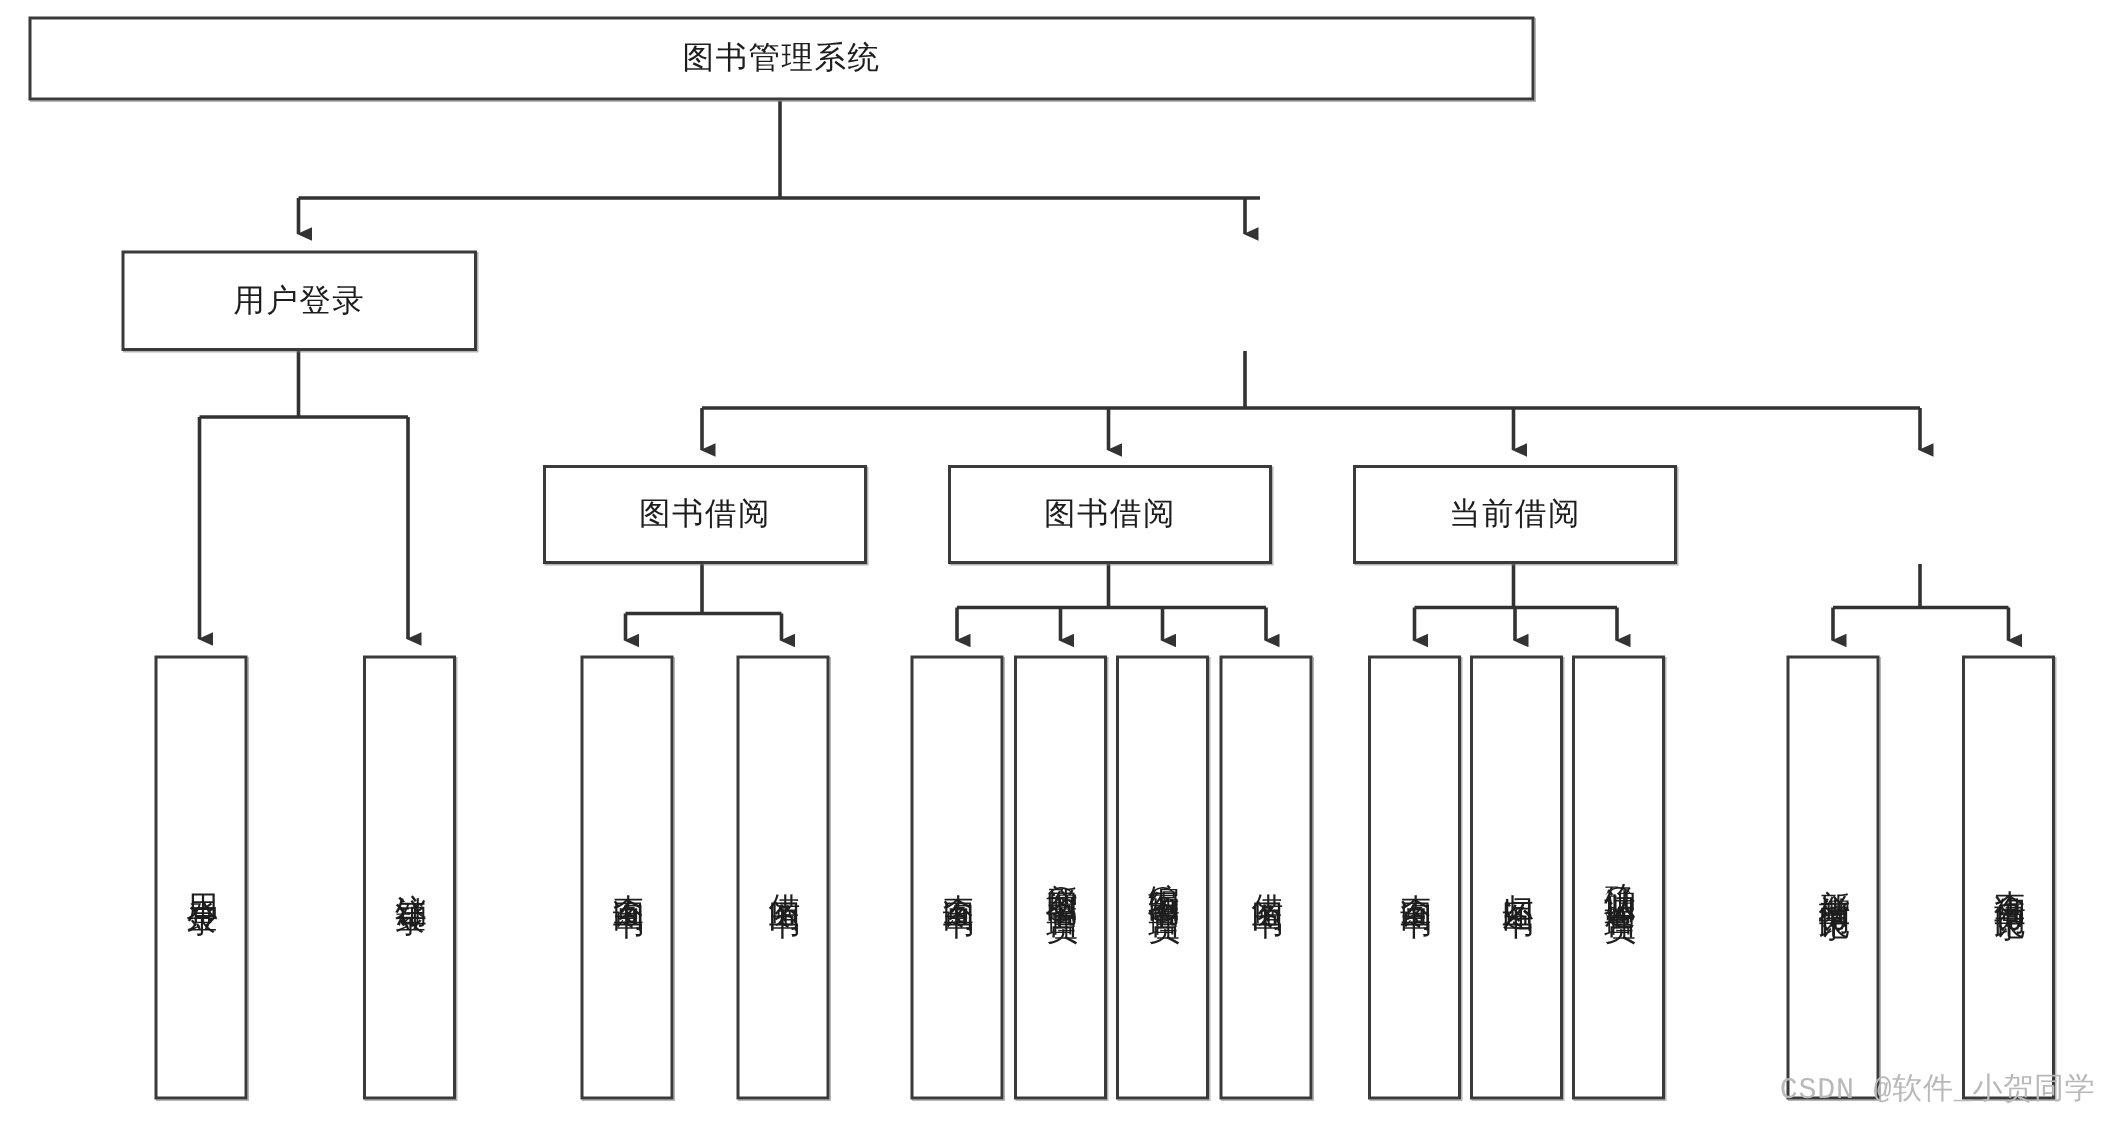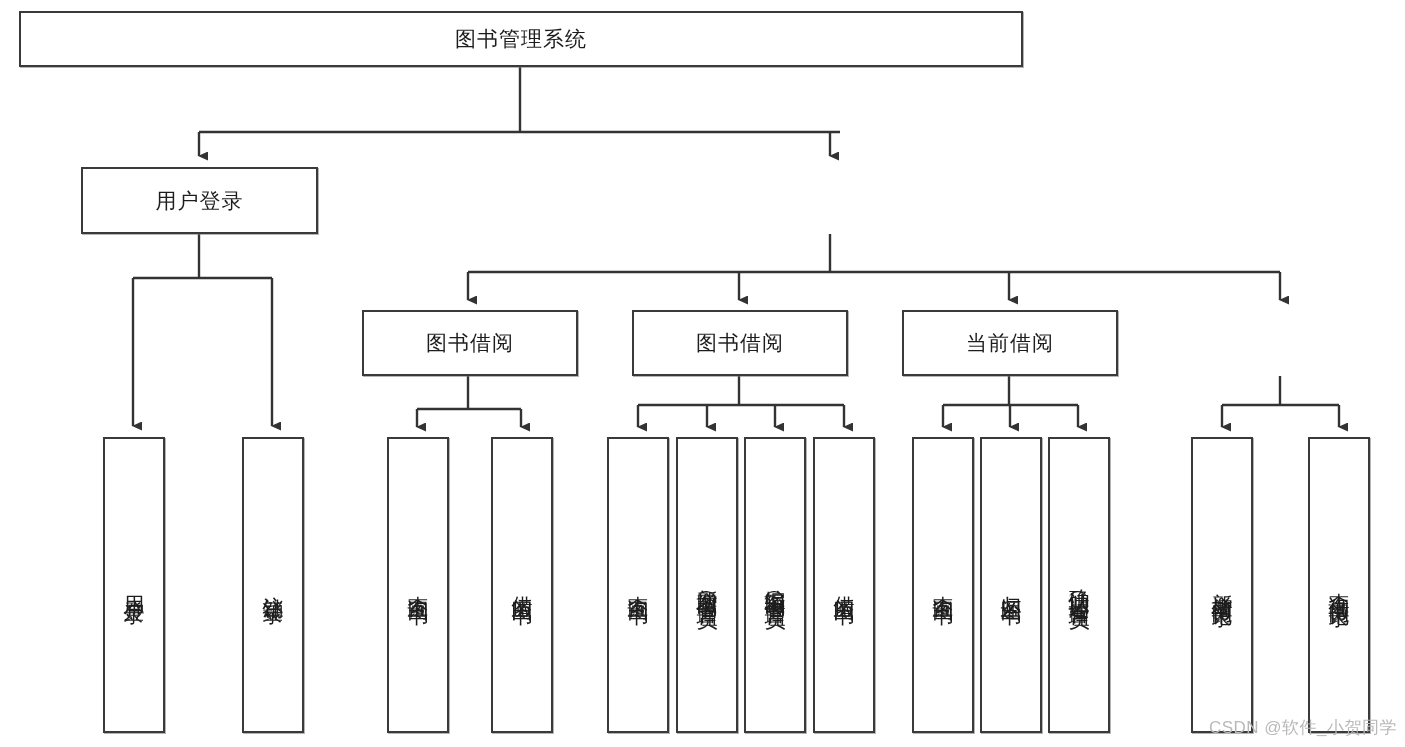--- a/index.html
+++ b/index.html
@@ -59,26 +59,26 @@
     white-space: pre-line;
   }
   .node.vert .lbl {
     writing-mode: vertical-rl;
     text-orientation: upright;
   }
   #watermark {
     position: absolute;
     right: 8px;
     bottom: 8px;
-    font-size: 17px;
+    font-size: 20px;
     color: #b9b9b9;
     letter-spacing: 0.5px;
     z-index: 5;
     white-space: nowrap;
-    font-family: Liberation Sans, sans-serif;
+    font-family: Liberation Mono, monospace;
   }
 </style>
 </head>
 <body>
 
 <div id="canvas">
 
   <svg id="edges" viewBox="0 0 1405 747" xmlns="http://www.w3.org/2000/svg">
     <defs>
       <marker id="arrow" markerWidth="9" markerHeight="10" refX="4.5" refY="9" orient="auto" markerUnits="userSpaceOnUse">

